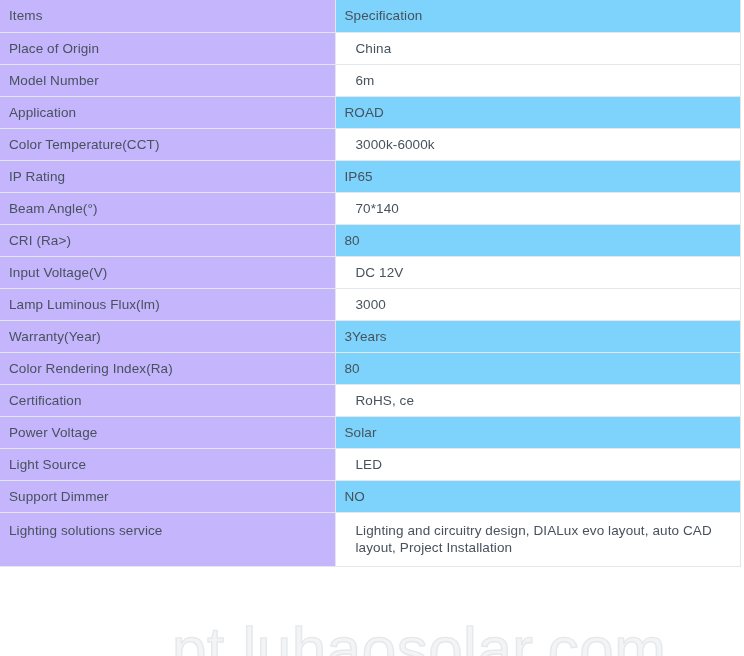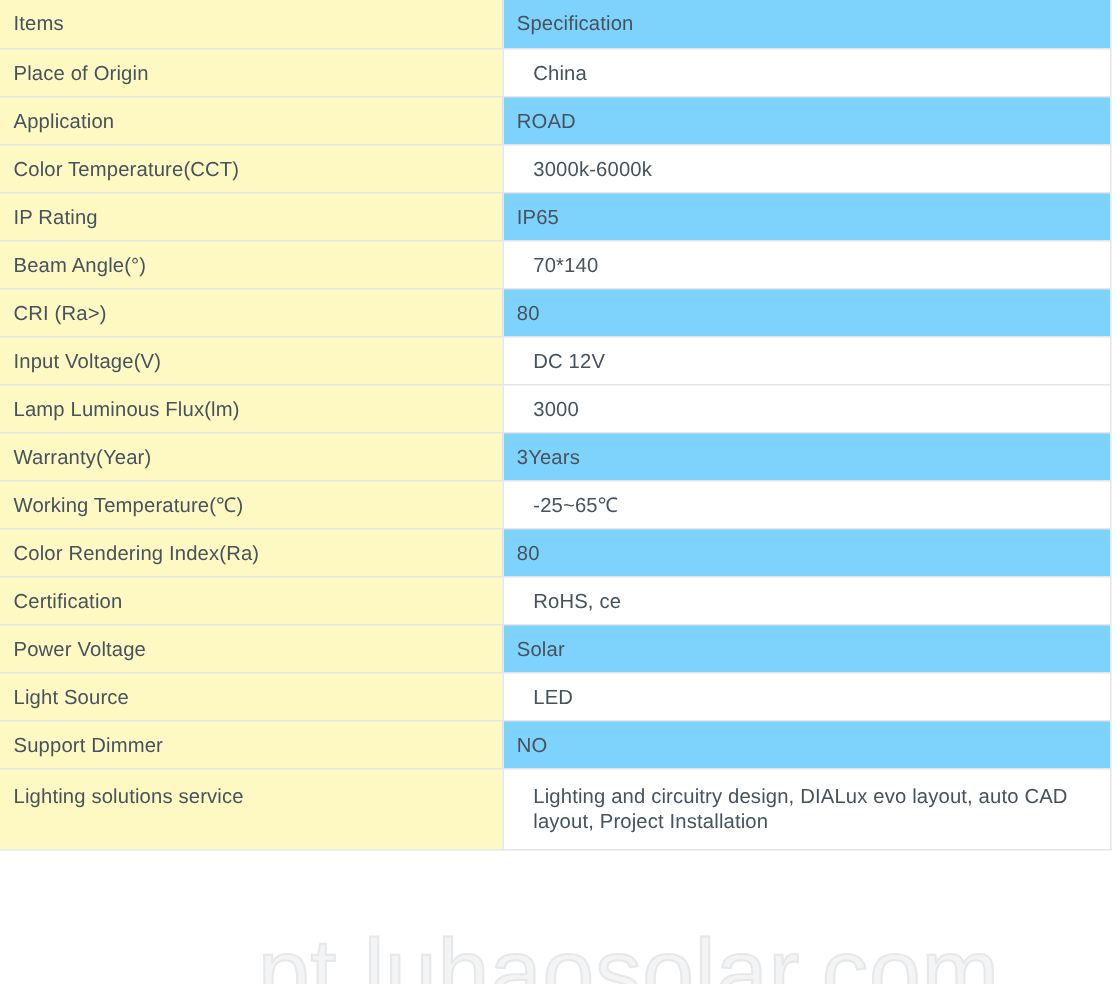--- a/index.html
+++ b/index.html
@@ -45,21 +45,21 @@
     line-height: 17px;
     color: #47525d;
     border-bottom: 1px solid #e3e6ea;
     border-right: 1px solid #e3e6ea;
     letter-spacing: 0.1px;
     white-space: normal;
     word-wrap: break-word;
   }
 
   table.spec-table td.label {
-    background: #fef9c3;
+    background: #c4b5fd;
   }
   table.spec-table td.value-odd {
     background: #ffffff;
     padding-left: 20px;
   }
   table.spec-table td.value-even {
     background: #7dd3fc;
   }
 
   table.spec-table tr.last-row td {
@@ -109,20 +109,24 @@
 
     <tr>
           <td class="label">Items</td>
           <td class="value-even">Specification</td>
         </tr>
         <tr>
           <td class="label">Place of Origin</td>
           <td class="value-odd">China</td>
         </tr>
         <tr>
+          <td class="label">Model Number</td>
+          <td class="value-odd">6m</td>
+        </tr>
+        <tr>
           <td class="label">Application</td>
           <td class="value-even">ROAD</td>
         </tr>
         <tr>
           <td class="label">Color Temperature(CCT)</td>
           <td class="value-odd">3000k-6000k</td>
         </tr>
         <tr>
           <td class="label">IP Rating</td>
           <td class="value-even">IP65</td>
@@ -139,24 +143,20 @@
           <td class="label">Input Voltage(V)</td>
           <td class="value-odd">DC 12V</td>
         </tr>
         <tr>
           <td class="label">Lamp Luminous Flux(lm)</td>
           <td class="value-odd">3000</td>
         </tr>
         <tr>
           <td class="label">Warranty(Year)</td>
           <td class="value-even">3Years</td>
-        </tr>
-        <tr>
-          <td class="label">Working Temperature(℃)</td>
-          <td class="value-odd">-25~65℃</td>
         </tr>
         <tr>
           <td class="label">Color Rendering Index(Ra)</td>
           <td class="value-even">80</td>
         </tr>
         <tr>
           <td class="label">Certification</td>
           <td class="value-odd">RoHS, ce</td>
         </tr>
         <tr>

